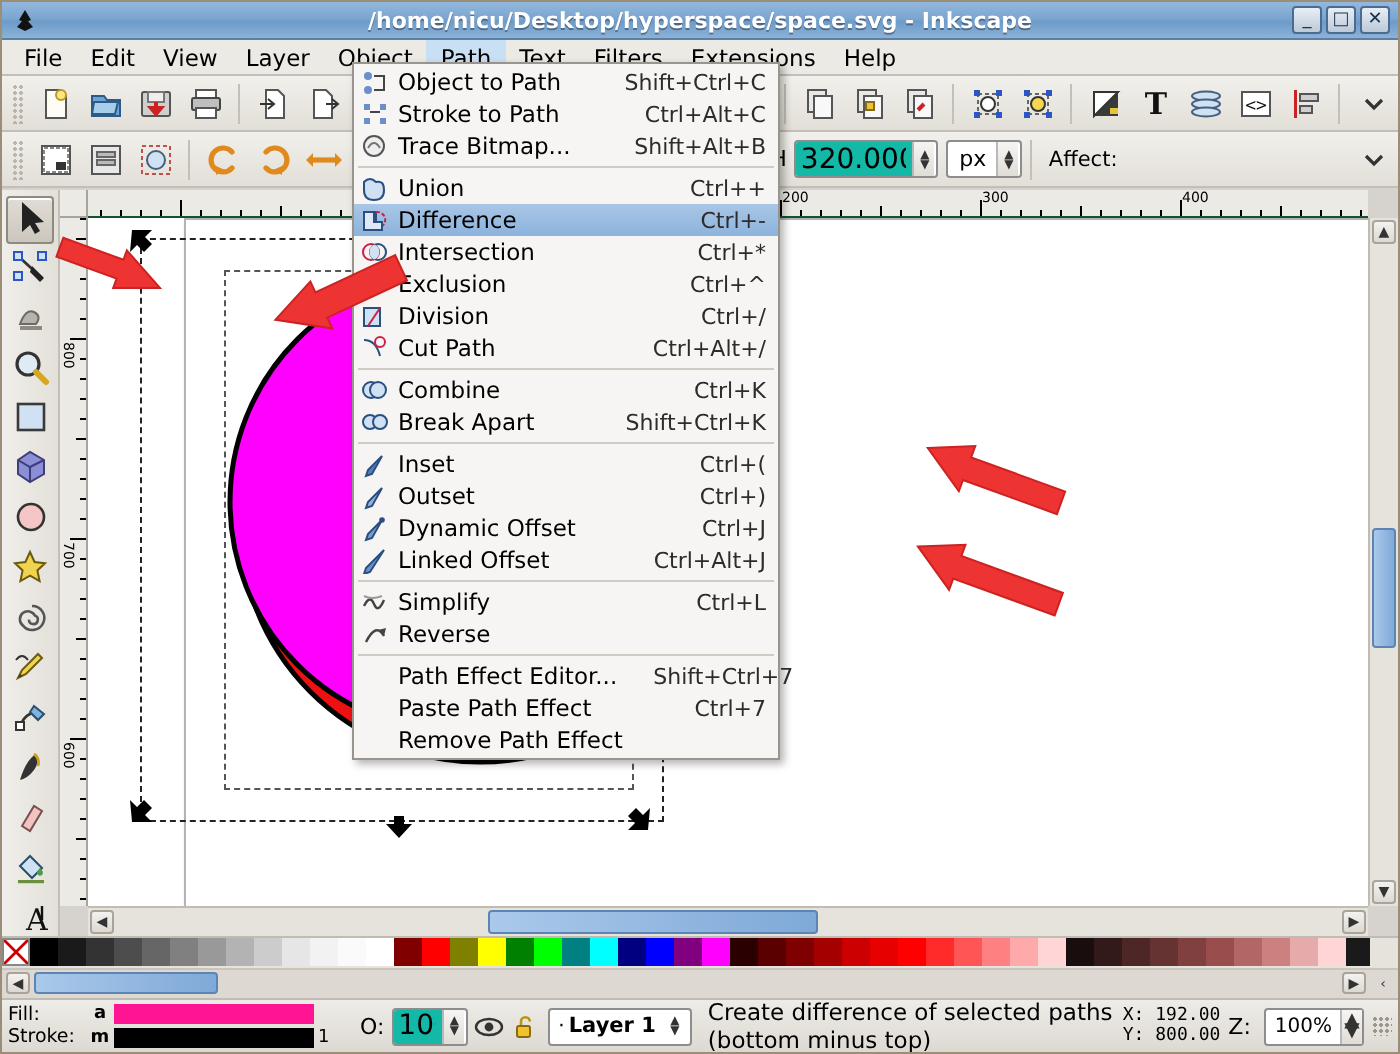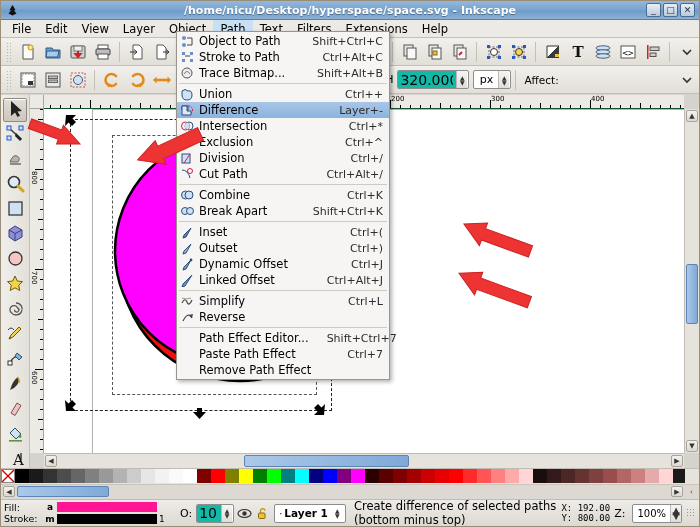--- a/index.html
+++ b/index.html
@@ -922,21 +922,21 @@
         <span class="mlabel">Union</span>
         <span class="maccel">Ctrl++</span>
       </div>
       <div class="mrow highlight">
         <span class="micon"><svg width="14" height="14" viewBox="0 0 14 14">
             <path d="M2 3 h6 v4 h-6z" fill="#ddeaf6" stroke="#2a4f80"></path>
             <path d="M8 3 a4 4 0 1 1 -2 7" fill="none" stroke="#c24" stroke-dasharray="2 1"></path>
             <path d="M2 3 h5 l0 5 l4 0 l0 4 h-9z" fill="#dfe9f5" stroke="#2a4f80"></path>
           </svg></span>
         <span class="mlabel">Difference</span>
-        <span class="maccel">Layer+-</span>
+        <span class="maccel">Ctrl+-</span>
       </div>
       <div class="mrow">
         <span class="micon"><svg width="14" height="14" viewBox="0 0 14 14">
             <circle cx="5.5" cy="7" r="4" fill="none" stroke="#c24"></circle>
             <circle cx="9" cy="7" r="4" fill="none" stroke="#2a4f80"></circle>
             <path d="M7.2 3.3 a4 4 0 0 0 0 7.4 a4 4 0 0 0 0 -7.4z" fill="#cfe1f2"></path>
           </svg></span>
         <span class="mlabel">Intersection</span>
         <span class="maccel">Ctrl+*</span>
       </div>

